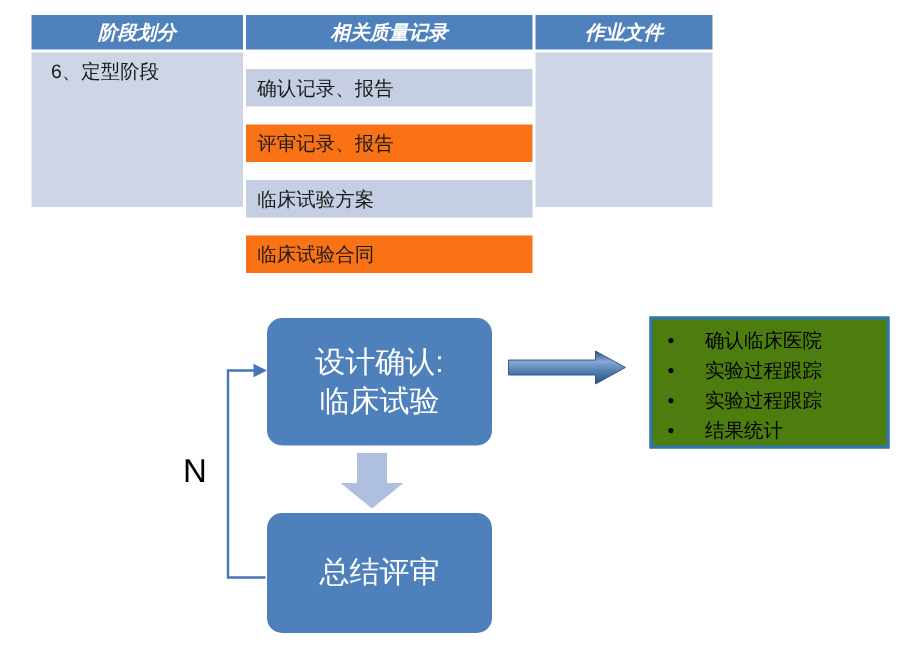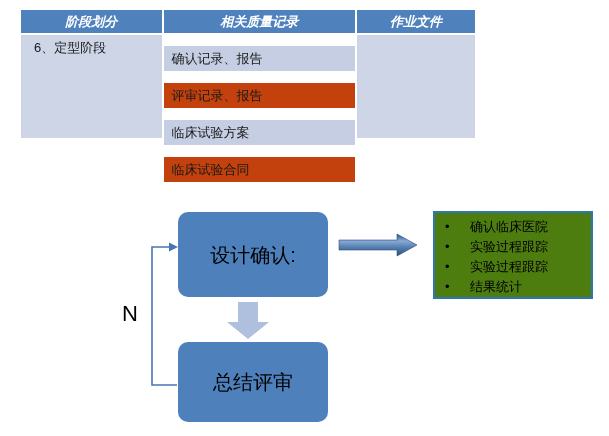--- a/index.html
+++ b/index.html
@@ -13,24 +13,24 @@
   .qcol.c2{width:195px;gap:11px;}
   .qcol.c3{width:120px;}
   .qhead{height:23px;line-height:23px;background:#4F81BD;color:#ffffff;
          font-size:13px;font-weight:bold;text-align:center;margin-bottom:2px;font-style:italic;}
   .qbody-merged{height:103px;background:#CDD5E7;font-size:13px;color:#1a1a1a;}
   .qbody-merged .stage{line-height:25px;padding-left:13px;}
   .qrow{height:25px;line-height:25px;font-size:13px;color:#1a1a1a;padding-left:8px;
         box-sizing:border-box;}
   .qrow.sep{margin-bottom:1px;}
   .band-dark{background:#C5CEE2;}
-  .band-light{background:#c2410c;}
+  .band-light{background:#f97316;}
 
   
-  .flowbox{position:absolute;background:#4E80BC;border-radius:10px;color:#000000;
+  .flowbox{position:absolute;background:#4E80BC;border-radius:10px;color:#ffffff;
            display:flex;flex-direction:column;align-items:center;justify-content:center;
            font-size:20px;line-height:26px;text-align:center;}
   #confirm-box{left:178px;top:212px;width:150px;height:85px;}
   #review-box{left:178px;top:342px;width:150px;height:80px;font-family:Liberation Serif, serif;}
 
   
   #checklist-box{position:absolute;left:433px;top:211px;width:160px;height:88px;
                  border:2px solid #2E75B5;background:#4d7c0f;box-sizing:border-box;}
   #checklist-box ul{margin:4px 0 0 0;padding:0 0 0 10px;list-style:none;}
   #checklist-box li{font-size:13px;line-height:20px;color:#000000;white-space:nowrap;}
@@ -81,20 +81,21 @@
     <polygon points="339,240 397,240 397,234 417,245 397,256 397,250 339,250" fill="url(#rightArrowGrad)" stroke="#2C4F7F" stroke-width="0.6"></polygon>
 
     <polygon points="238,302 258,302 258,322 269,322 248,339 227,322 238,322" fill="#AEC0DD"></polygon>
 
     <polyline points="170,247 152,247 152,385 177,385" fill="none" stroke="#4875B7" stroke-width="1.6"></polyline>
     <polygon points="169,242.5 178,247 169,251.5" fill="#4875B7"></polygon>
   </svg>
 
   <div id="confirm-box" class="flowbox">
     <span>设计确认:</span>
+    <span>临床试验</span>
   </div>
 
   <div id="review-box" class="flowbox">
     <span>总结评审</span>
   </div>
 
   <div id="checklist-box">
     <ul>
       <li><span class="dot">•</span><span>确认临床医院</span></li>
       <li><span class="dot">•</span><span>实验过程跟踪</span></li>

